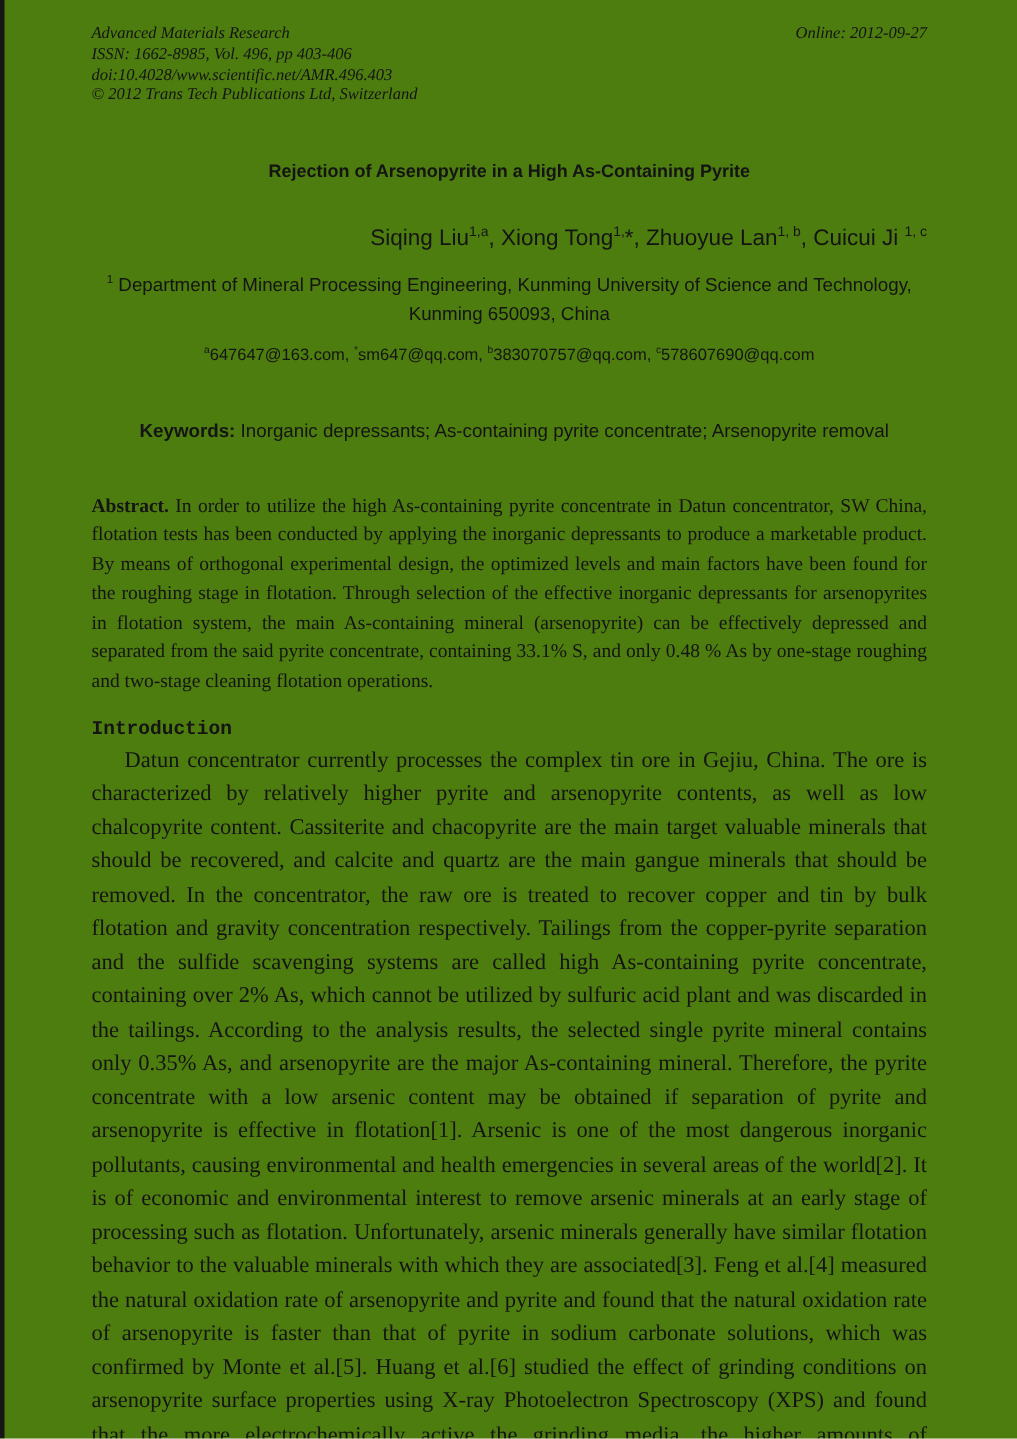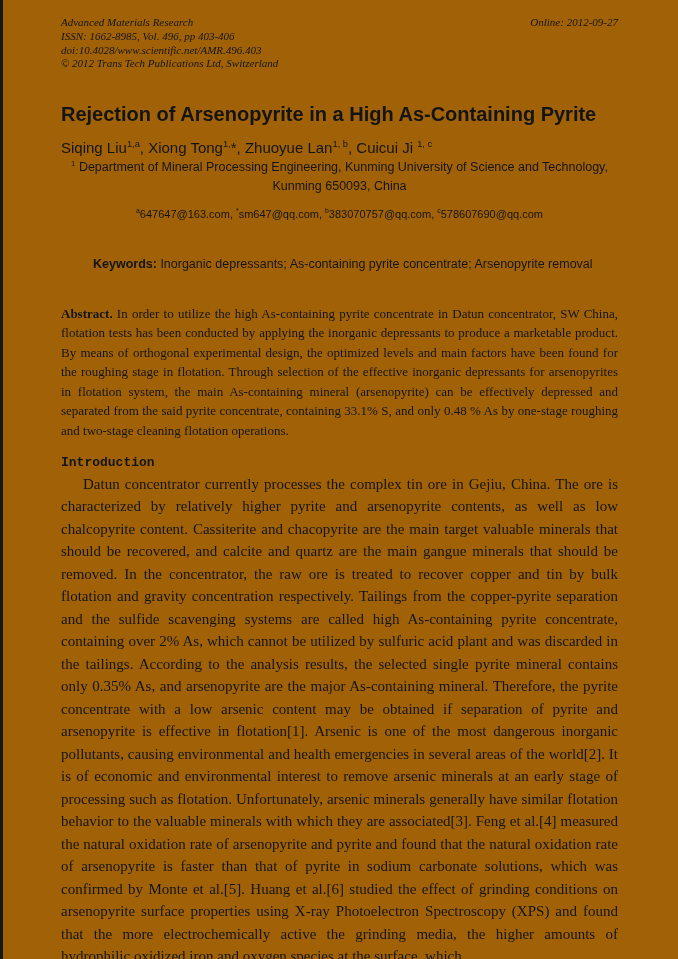--- a/index.html
+++ b/index.html
@@ -2,57 +2,58 @@
 <html><head>
 <meta charset="utf-8">
 <style>
   * { box-sizing: border-box; }
   html, body { margin: 0; padding: 0; background: #e8e8e8; }
   .page {
     position: relative;
     width: 678px;
     height: 959px;
     margin: 0;
-    background: #a16207;
+    background: #4d7c0f;
     border-left: 3px solid #161616;
     padding: 16px 60px 18px 58px;
     font-family: "Liberation Serif", serif;
     color: #141414;
     overflow: hidden;
   }
   .header {
     display: flex;
     justify-content: space-between;
     align-items: flex-start;
     font-style: italic;
     font-size: 11px;
     line-height: 1.25;
   }
   .header-left div { white-space: nowrap; }
   .header-right { white-space: nowrap; }
   .title {
     font-family: "Liberation Sans", sans-serif;
     font-weight: bold;
-    font-size: 20px;
+    font-size: 12px;
+    text-align: center;
     margin: 24px 0 0 0;
   }
   .title-line { line-height: 38px; }
   .authors {
     font-family: "Liberation Sans", sans-serif;
     font-size: 15px;
-    text-align: left;
-    margin-top: 4px;
+    text-align: right;
+    margin-top: 15px;
     line-height: 1.4;
   }
   sup { font-size: 0.62em; line-height: 0; vertical-align: super; }
   .affiliation {
     font-family: "Liberation Sans", sans-serif;
     font-size: 12.5px;
     text-align: center;
-    margin-top: 0;
+    margin-top: 12px;
     line-height: 1.55;
   }
   .emails {
     font-family: "Liberation Sans", sans-serif;
     font-size: 11px;
     text-align: center;
     margin-top: 10px;
     line-height: 1.4;
   }
   .corresponding {

